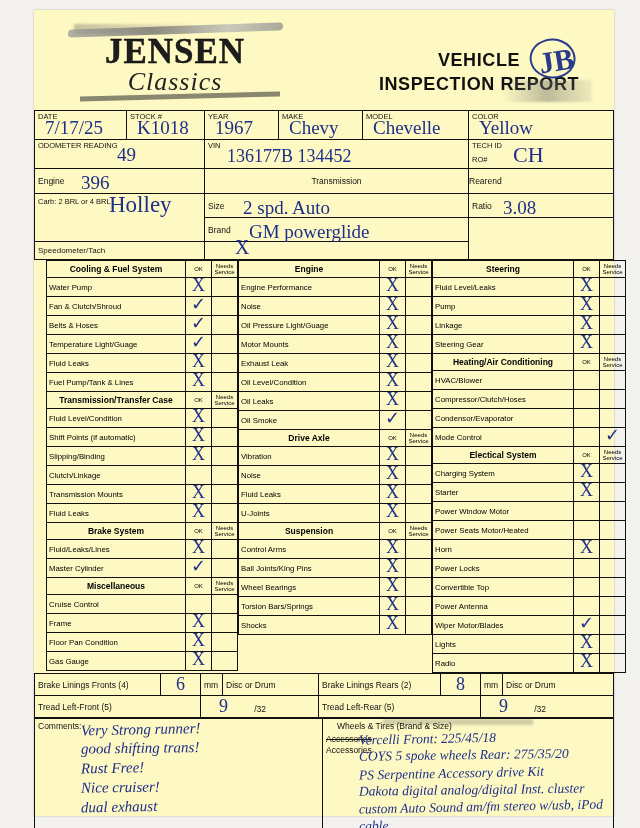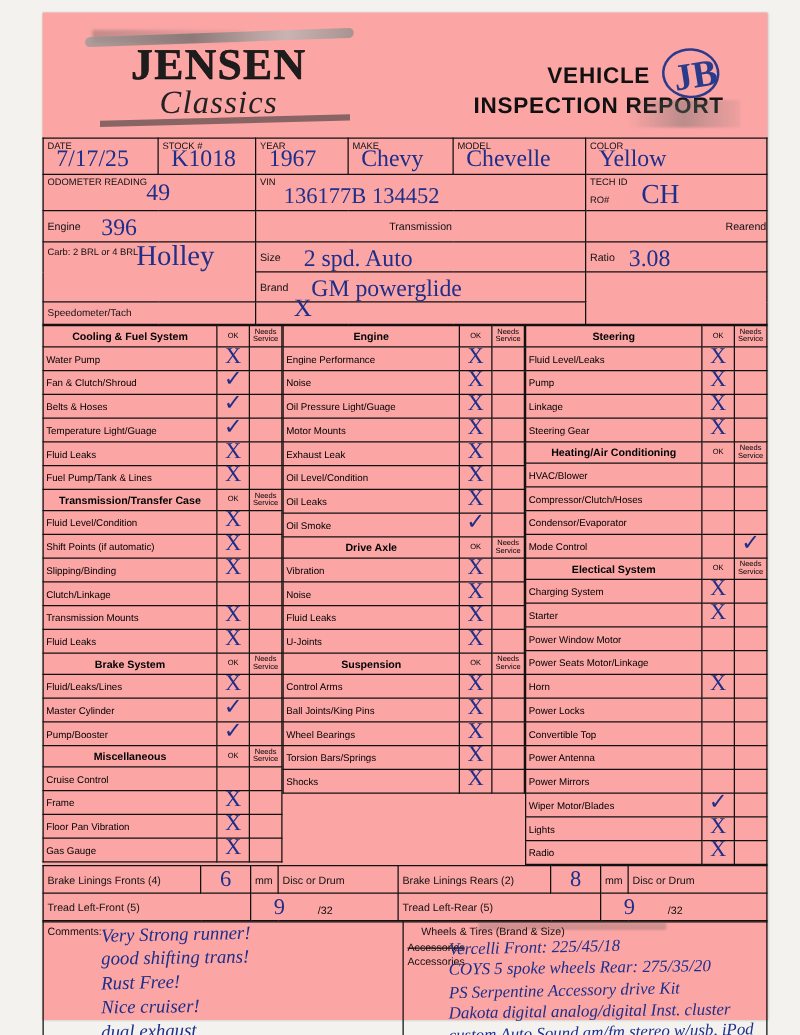--- a/index.html
+++ b/index.html
@@ -12,21 +12,21 @@
   }
   .page {
     position: relative;
     width: 640px; height: 828px;
     background: #f3f2ef;
   }
   .sheet {
     position: absolute;
     left: 34px; top: 10px;
     width: 580px; height: 806px;
-    background: #fca5a5;
+    background: #fef9c3;
     box-shadow: 0 0 2px rgba(0,0,0,.25);
   }
   
   .hdr { position:relative; height:100px; }
   .logo {
     position:absolute; left:36px; top:24px; width:210px;
     text-align:center;
   }
   .logo .jensen {
     font-family:"Liberation Serif", serif;
@@ -96,21 +96,21 @@
     position:absolute; left:10px; top:6px; right:2px;
     font-family:"Liberation Serif", serif; color:#1d2f8a;
     font-size:19px; white-space:nowrap; overflow:visible;
   }
   .cellbox .v.sm { font-size:15px; }
   .inline-row { height:24px; }
   .inline-row .t { position:absolute; left:3px; top:7px; font-size:8.5px; font-weight:normal;}
   .inline-row .v { position:absolute; top:3px; font-family:"Liberation Serif", serif; color:#1d2f8a; font-size:19px;}
 
   
-  .checklist { width:100%; }
+  .checklist { width:100%;margin-left:12px; }
   .checklist td { border:1px solid #111; height:17px; padding:0 2px; }
   .sect {
     text-align:center; font-weight:bold; font-size:8.5px;
   }
   .rowlbl { font-size:7.8px; }
   .okhead, .nshead {
     font-size:6px; text-align:center; line-height:1.05;
   }
   .mark {
     position:relative; width:26px; text-align:center;
@@ -238,21 +238,21 @@
             <div class="v" style="left:46px">396</div>
           </div>
         </td>
         <td colspan="3">
           <div class="cellbox inline-row">
             <div class="t lblc" style="left:0;right:0;text-align:center;font-weight:normal">Transmission</div>
           </div>
         </td>
         <td>
           <div class="cellbox inline-row">
-            <div class="t lblc" style="left:0;right:0;text-align:right">Rearend</div>
+            <div class="t lblc" style="left:0;right:0;text-align:left">Rearend</div>
           </div>
         </td>
       </tr>
       <tr>
         <td colspan="2" rowspan="2">
           <div class="cellbox" style="height:46px">
             <div class="t lblc" style="top:3px">Carb: 2 BRL or 4 BRL</div>
             <div class="v" style="left:74px;top:-2px;font-size:23px">Holley</div>
           </div>
         </td>
@@ -380,41 +380,36 @@
                     <td class="rowlbl">Fluid/Leaks/Lines</td>
                     <td class="mark"><span>X</span></td>
                     <td class="mark"><span></span></td>
                   </tr>
                   <tr>
                     <td class="rowlbl">Master Cylinder</td>
                     <td class="mark"><span>✓</span></td>
                     <td class="mark"><span></span></td>
                   </tr>
                   <tr>
-                    <td class="rowlbl">Pump/Booster</td>
-                    <td class="mark"><span>✓</span></td>
-                    <td class="mark"><span></span></td>
-                  </tr>
-                  <tr>
                     <td class="sect">Miscellaneous</td>
                     <td class="okhead" style="width: 26px;">OK</td>
                     <td class="nshead" style="width: 26px;">Needs<br>Service</td>
                   </tr>
                   <tr>
                     <td class="rowlbl">Cruise Control</td>
                     <td class="mark"><span></span></td>
                     <td class="mark"><span></span></td>
                   </tr>
                   <tr>
                     <td class="rowlbl">Frame</td>
                     <td class="mark"><span>X</span></td>
                     <td class="mark"><span></span></td>
                   </tr>
                   <tr>
-                    <td class="rowlbl">Floor Pan Vibration</td>
+                    <td class="rowlbl">Floor Pan Condition</td>
                     <td class="mark"><span>X</span></td>
                     <td class="mark"><span></span></td>
                   </tr>
                   <tr>
                     <td class="rowlbl">Gas Gauge</td>
                     <td class="mark"><span>X</span></td>
                     <td class="mark"><span></span></td>
                   </tr>
                 </tbody>
           </table>
@@ -592,46 +587,41 @@
                     <td class="rowlbl">Starter</td>
                     <td class="mark"><span>X</span></td>
                     <td class="mark"><span></span></td>
                   </tr>
                   <tr>
                     <td class="rowlbl">Power Window Motor</td>
                     <td class="mark"><span></span></td>
                     <td class="mark"><span></span></td>
                   </tr>
                   <tr>
-                    <td class="rowlbl">Power Seats Motor/Linkage</td>
+                    <td class="rowlbl">Power Seats Motor/Heated</td>
                     <td class="mark"><span></span></td>
                     <td class="mark"><span></span></td>
                   </tr>
                   <tr>
                     <td class="rowlbl">Horn</td>
                     <td class="mark"><span>X</span></td>
                     <td class="mark"><span></span></td>
                   </tr>
                   <tr>
                     <td class="rowlbl">Power Locks</td>
                     <td class="mark"><span></span></td>
                     <td class="mark"><span></span></td>
                   </tr>
                   <tr>
                     <td class="rowlbl">Convertible Top</td>
                     <td class="mark"><span></span></td>
                     <td class="mark"><span></span></td>
                   </tr>
                   <tr>
                     <td class="rowlbl">Power Antenna</td>
-                    <td class="mark"><span></span></td>
-                    <td class="mark"><span></span></td>
-                  </tr>
-                  <tr>
-                    <td class="rowlbl">Power Mirrors</td>
                     <td class="mark"><span></span></td>
                     <td class="mark"><span></span></td>
                   </tr>
                   <tr>
                     <td class="rowlbl">Wiper Motor/Blades</td>
                     <td class="mark"><span>✓</span></td>
                     <td class="mark"><span></span></td>
                   </tr>
                   <tr>
                     <td class="rowlbl">Lights</td>

